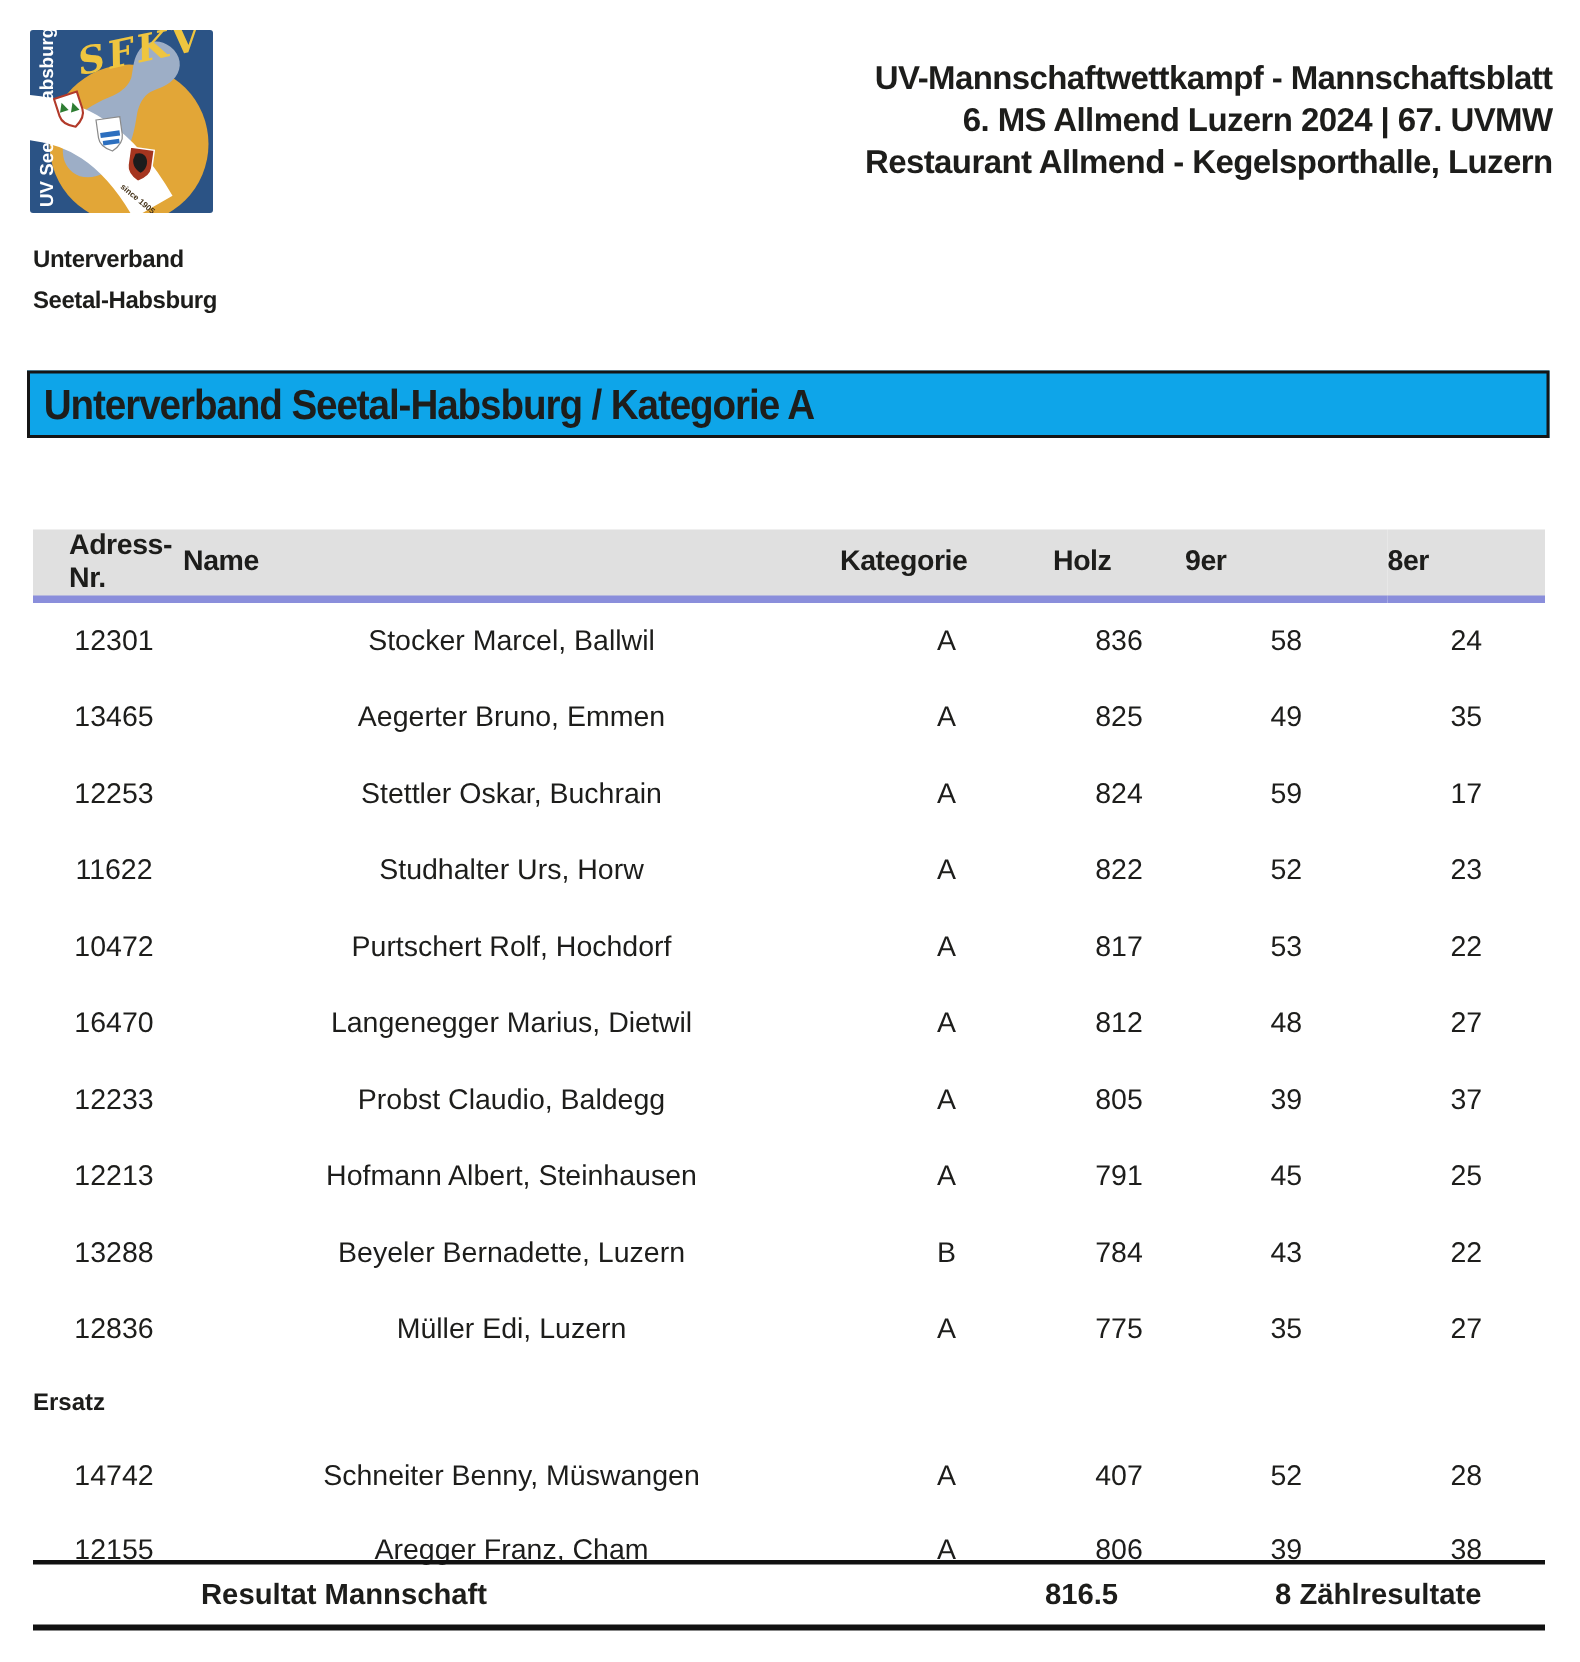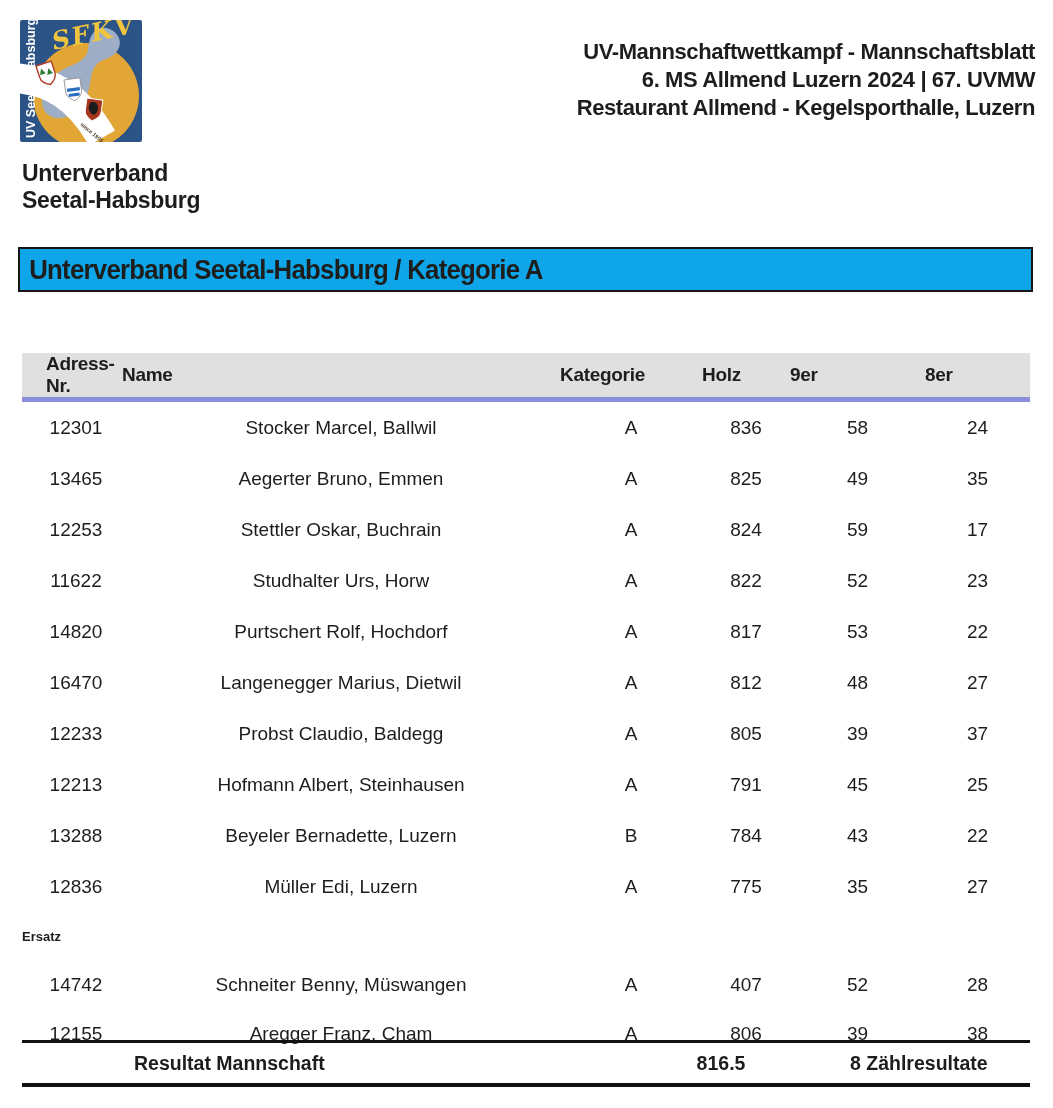--- a/index.html
+++ b/index.html
@@ -15,21 +15,21 @@
 
   
   .doc-header{
     position:absolute;top:38px;right:18px;text-align:right;
     font-weight:bold;font-size:22px;line-height:28px;letter-spacing:-0.4px;
   }
 
   
   .org-block{
     position:absolute;left:22px;top:160px;
-    font-weight:bold;font-size:23px;line-height:27px;letter-spacing:-0.3px;
+    font-weight:bold;font-size:16px;line-height:27px;letter-spacing:-0.3px;
   }
 
   
   .banner{
     position:absolute;left:18px;top:247px;width:1011px;height:41px;
     background:#0ea5e9;border:2px solid #151515;
     display:flex;align-items:center;overflow:hidden;
   }
   .banner .title{
     font-size:28px;font-weight:bold;letter-spacing:-0.8px;
@@ -45,21 +45,21 @@
   table.results th{
     background:#E0E0E0;font-weight:bold;height:26px;padding:0;
     border-bottom:5px solid #8A8EDB;text-align:left;letter-spacing:-0.3px;
   }
   table.results th.c-left{text-align:left;}
   table.results th.c-first{padding-left:24px;}
   table.results td{height:51px;padding:0;text-align:center;vertical-align:middle;}
   table.results td.c-left{text-align:center;}
   table.results td.c-first{padding-left:8px;}
   table.results tr.section-row td{
-    height:48px;font-weight:bold;font-size:13px;text-align:left;padding-left:0;
+    height:48px;font-weight:bold;font-size:16px;text-align:left;padding-left:0;
   }
   table.results tr.ersatz-row td{height:49px;}
 
   
   .result-bar{
     position:absolute;left:22px;top:1040px;width:1008px;height:40px;
     border-top:3px solid #111;border-bottom:4px solid #111;
     font-weight:bold;font-size:19.5px;
   }
   .result-bar span{position:absolute;top:0;line-height:40px;white-space:nowrap;}
@@ -159,21 +159,21 @@
       </tr>
       <tr>
         <td class="c-left c-first">11622</td>
         <td class="c-left">Studhalter Urs, Horw</td>
         <td>A</td>
         <td>822</td>
         <td>52</td>
         <td>23</td>
       </tr>
       <tr>
-        <td class="c-left c-first">14820</td>
+        <td class="c-left c-first">10472</td>
         <td class="c-left">Purtschert Rolf, Hochdorf</td>
         <td>A</td>
         <td>817</td>
         <td>53</td>
         <td>22</td>
       </tr>
       <tr>
         <td class="c-left c-first">16470</td>
         <td class="c-left">Langenegger Marius, Dietwil</td>
         <td>A</td>

